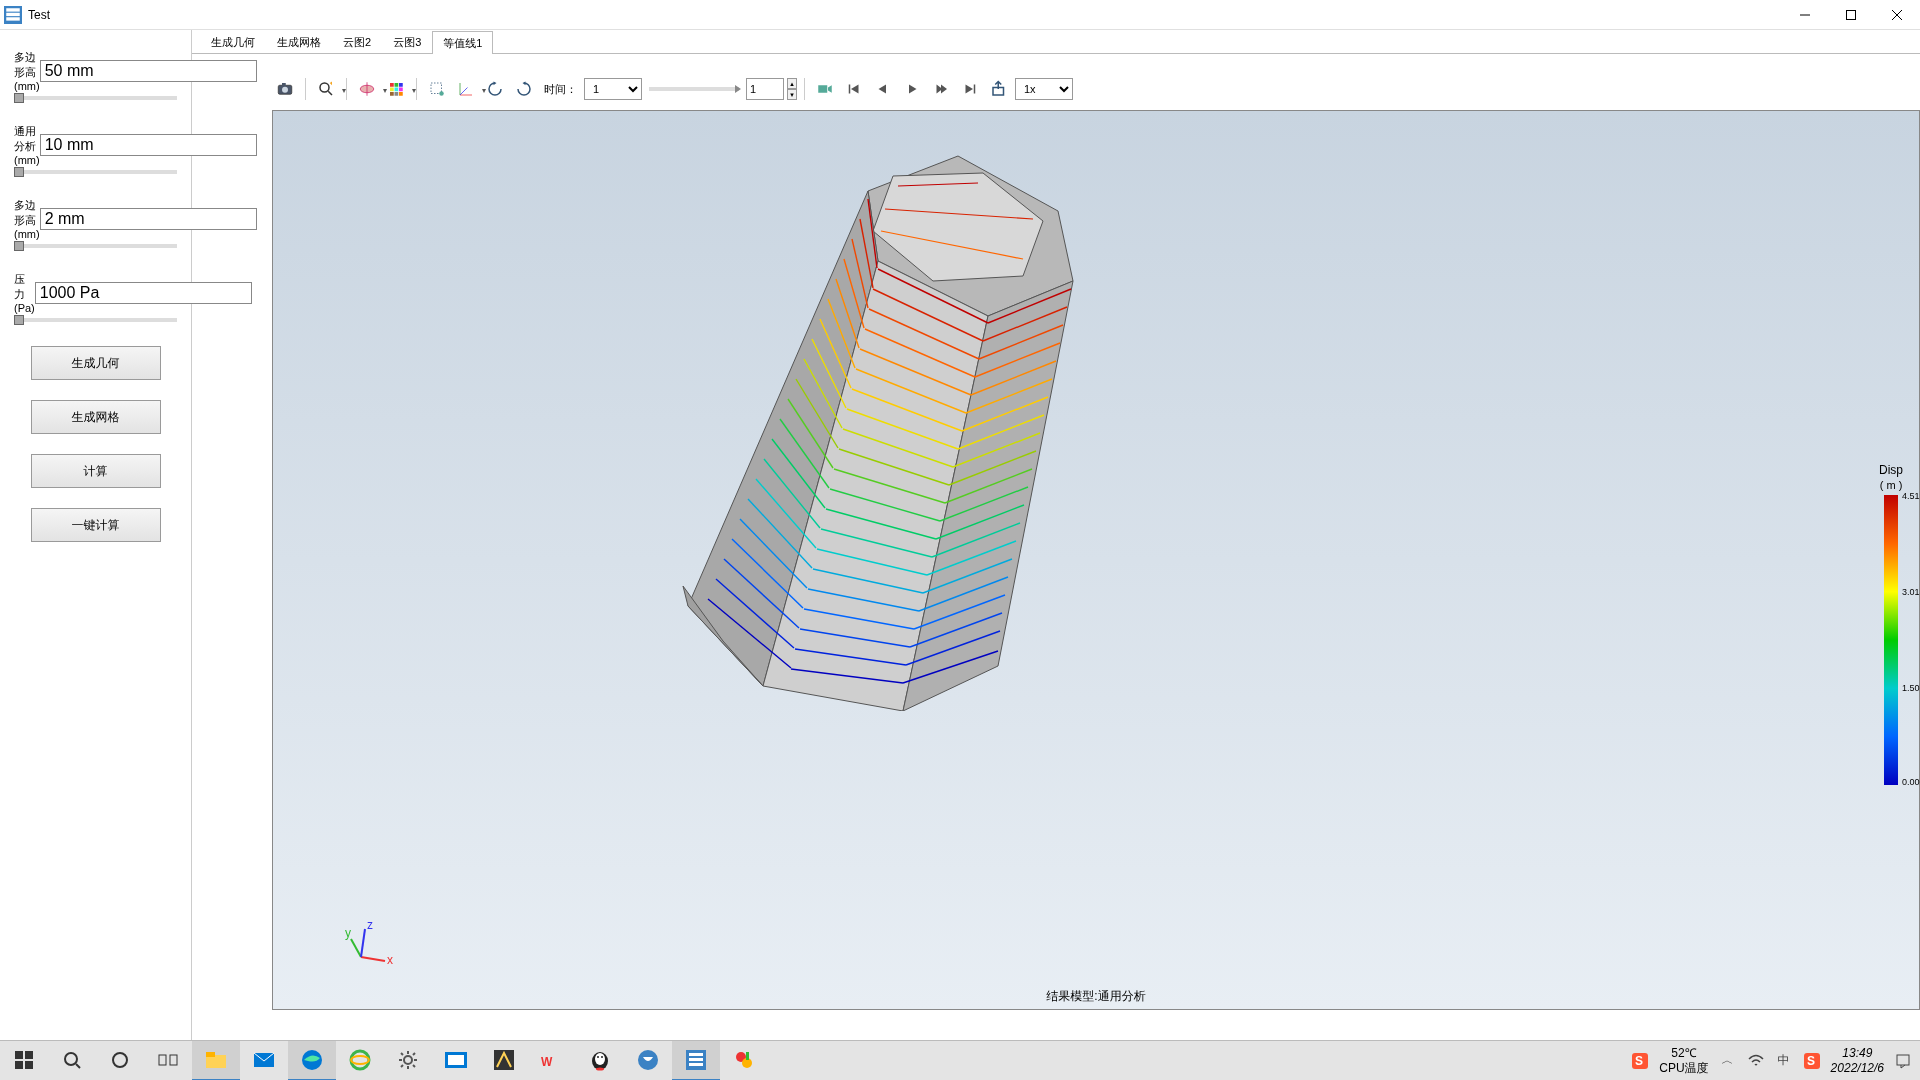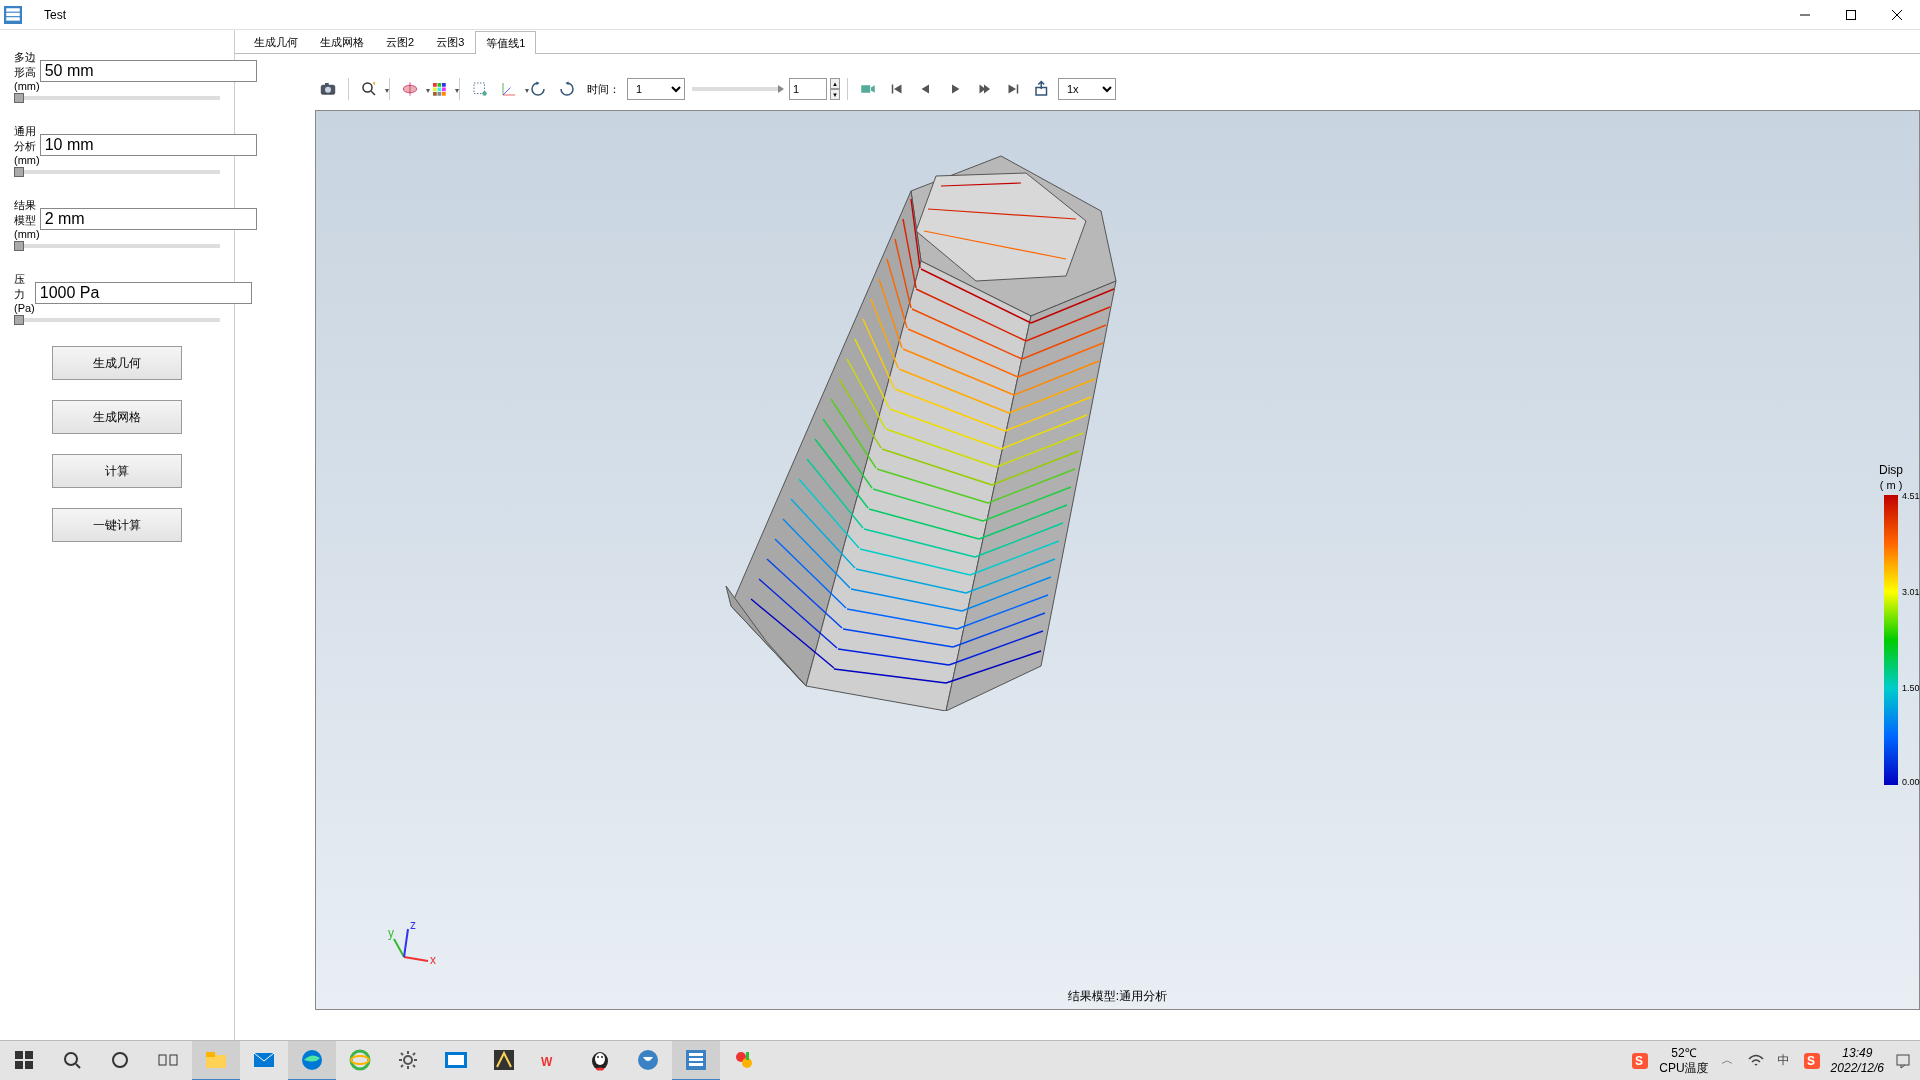--- a/index.html
+++ b/index.html
@@ -1,29 +1,29 @@
 <!DOCTYPE html>
 <html><head>
 <meta charset="utf-8">
 <style>
 * { margin:0; padding:0; box-sizing:border-box; font-family:"Microsoft YaHei","Segoe UI",sans-serif; font-size:12px; }
 body { width:1920px; height:1080px; overflow:hidden; background:#fff; position:relative; }
 
 
-.titlebar { height:30px; background:#fff; border-bottom:1px solid #e0e0e0; display:flex; align-items:center; padding-left:4px;gap:16px; }
+.titlebar { height:30px; background:#fff; border-bottom:1px solid #e0e0e0; display:flex; align-items:center; padding-left:4px; }
 .titlebar .app-icon { width:18px; height:18px; background:#3b82c4; display:flex; align-items:center; justify-content:center; color:#fff; font-weight:bold; font-size:11px; margin-right:6px; }
 .titlebar .title { flex:1; }
 .titlebar .winbtns { display:flex; }
 .titlebar .winbtn { width:46px; height:30px; display:flex; align-items:center; justify-content:center; }
 
 
 .main { display:flex; height:calc(100% - 30px - 40px); }
 
 
-.sidebar { width:235px; padding:20px 14px; border-right:1px solid #ccc; }
+.sidebar { width:192px; padding:20px 14px; border-right:1px solid #ccc; }
 .field-row { display:flex; align-items:center; margin-bottom:4px; }
 .field-label { width:86px; text-align:left; font-size:11px; }
 .field-input { flex:1; height:22px; border:1px solid #888; padding:2px 4px; font-size:16px; }
 .slider-track { height:4px; background:#ddd; margin-bottom:24px; position:relative; }
 .slider-thumb { width:10px; height:10px; background:#aaa; border:1px solid #666; position:absolute; top:-3px; left:0; }
 .btn-big { display:block; width:130px; height:34px; margin:0 auto 20px; background:linear-gradient(#f5f5f5,#e3e3e3); border:1px solid #9a9a9a; font-size:12px; }
 
 
 .content { flex:1; display:flex; flex-direction:column; }
 .tabstrip { height:24px; border-bottom:1px solid #bbb; display:flex; padding-left:8px; align-items:flex-end; }
@@ -109,21 +109,21 @@
         <div class="slider-thumb"></div>
       </div>
     <div class="field-row">
       <div class="field-label">通用分析 (mm)</div>
       <input class="field-input" value="10 mm" style="">
     </div>
     <div class="slider-track">
         <div class="slider-thumb"></div>
       </div>
     <div class="field-row">
-      <div class="field-label">结果模型 (mm)</div>
+      <div class="field-label">多边形高 (mm)</div>
       <input class="field-input" value="2 mm" style="">
     </div>
     <div class="slider-track">
         <div class="slider-thumb"></div>
       </div>
     <div class="field-row">
       <div class="field-label">压力 (Pa)</div>
       <input class="field-input" value="1000 Pa" style="">
     </div>
     <div class="slider-track">

